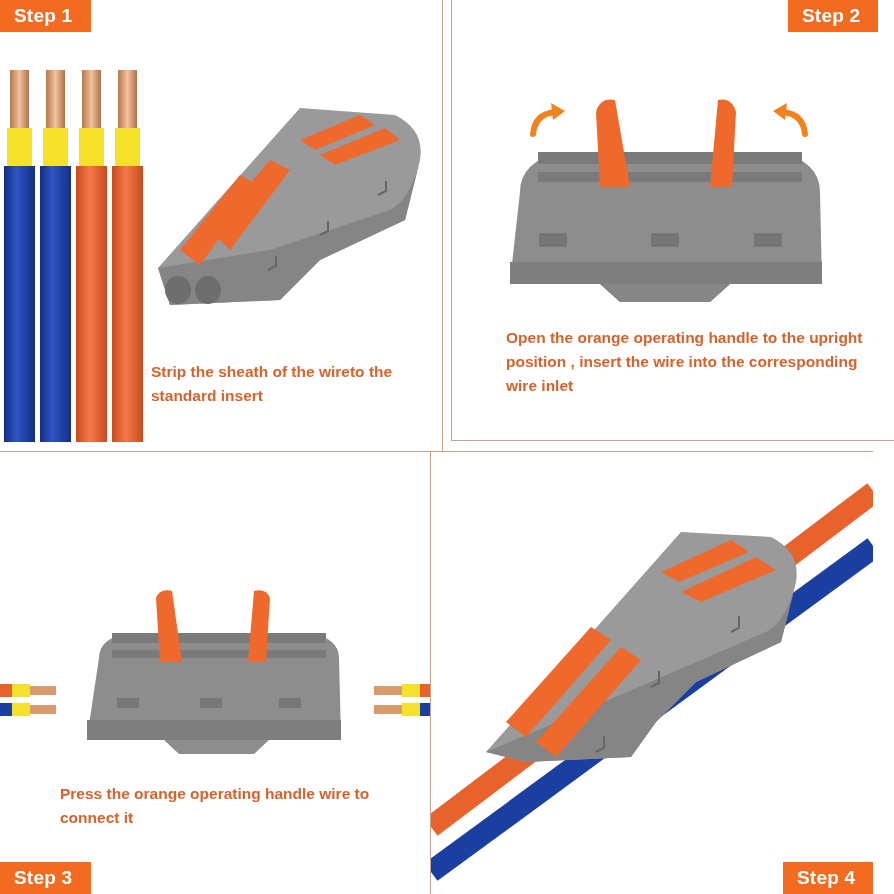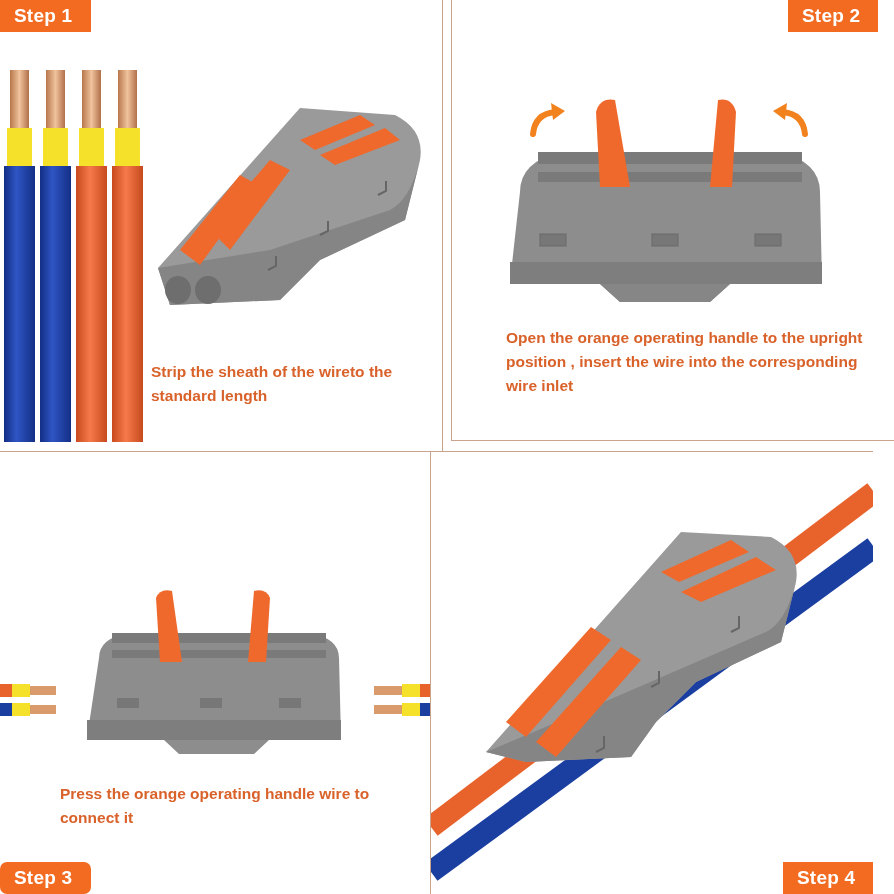--- a/index.html
+++ b/index.html
@@ -12,21 +12,21 @@
     .p3 { left: 0; top: 451px; width: 443px; height: 443px; border-right: 1px solid #c9a38c; border-top: 1px solid #c9a38c; }
     .p4 { left: 430px; top: 451px; width: 443px; height: 443px; border-left: 1px solid #c9a38c; border-top: 1px solid #c9a38c; }
 
     .step-badge {
       position: absolute; background: #f26b21; color: #fff;
       font-weight: bold; font-size: 19px; line-height: 32px; height: 32px;
       padding: 0 14px; letter-spacing: 0.2px;
     }
     .p1 .step-badge { left: 0; top: 0; width: 91px; }
     .p2 .step-badge { right: 16px; top: 0; width: 90px; }
-    .p3 .step-badge { left: 0; bottom: 0; width: 91px; border-radius: 7px; }
+    .p3 .step-badge { left: 0; bottom: 0; width: 91px; }
     .p4 .step-badge { right: 0; bottom: 0; width: 90px; }
 
     .caption {
       position: absolute; color: #d9622b; font-weight: bold;
       font-size: 15.5px; line-height: 24px;
     }
     .p1 .caption { left: 151px; top: 360px; width: 285px; }
     .p2 .caption { left: 54px; top: 326px; width: 360px; }
     .p3 .caption { left: 60px; top: 781px; width: 320px; text-align: left; top: 330px; }
 
@@ -86,21 +86,21 @@
     <path d="M30 150 L90 75 L108 85 L50 165 Z" fill="#f0692c"></path>
     <path d="M150 40 L210 15 L225 25 L165 50 Z" fill="#f0692c"></path>
     <path d="M170 55 L235 28 L250 40 L185 65 Z" fill="#f0692c"></path>
     <ellipse cx="28" cy="190" rx="13" ry="14" fill="#6e6e6e"></ellipse>
     <ellipse cx="58" cy="190" rx="13" ry="14" fill="#6e6e6e"></ellipse>
     <path d="M118 170 l8 -4 v-10" stroke="#666" stroke-width="2" fill="none"></path>
     <path d="M170 135 l8 -4 v-10" stroke="#666" stroke-width="2" fill="none"></path>
     <path d="M228 95 l8 -4 v-10" stroke="#666" stroke-width="2" fill="none"></path>
   </svg>
 
-  <div class="caption">Strip the sheath of the wireto the standard length</div>
+  <div class="caption">Strip the sheath of the wireto the standard insert</div>
 </div>
 
 <div class="panel p2">
   <div class="step-badge">Step 2</div>
 
   <svg width="44" height="40" style="left:75px;top:100px" viewBox="0 0 44 40">
     <path d="M6 34 Q8 14 28 12" stroke="#f2821e" stroke-width="6" fill="none" stroke-linecap="round"></path>
     <path d="M24 3 L38 11 L26 20 Z" fill="#f2821e"></path>
   </svg>
   <svg width="44" height="40" style="left:315px;top:100px" viewBox="0 0 44 40">

